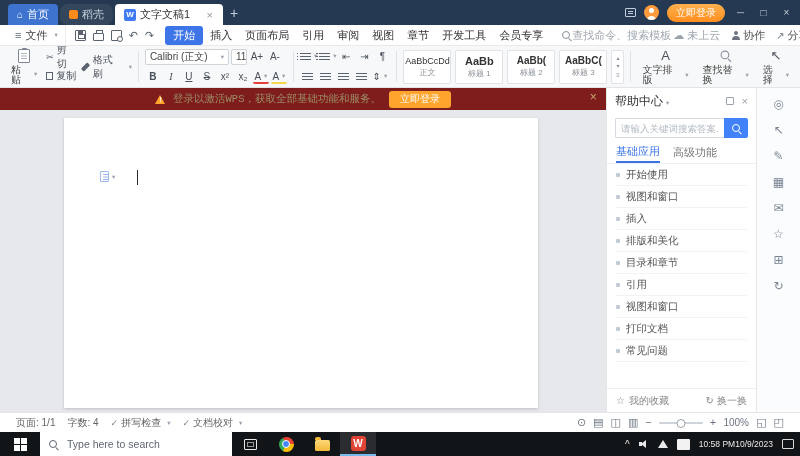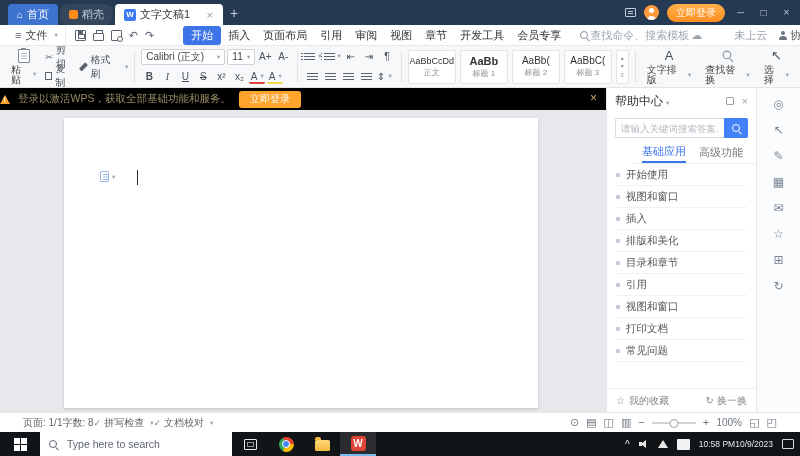--- a/index.html
+++ b/index.html
@@ -35,28 +35,28 @@
   .qbar{display:flex;align-items:center;gap:7px;padding:0 7px;color:#5b6370;}
   .q-ico{font-size:11px;line-height:1;}
   .gi{display:inline-block;width:11px;height:11px;position:relative;}
   .gi-save{border:1px solid #5b6370;border-radius:1px;}
   .gi-save::before{content:"";position:absolute;left:2px;top:0;width:5px;height:3px;background:#5b6370;}
   .gi-save::after{content:"";position:absolute;left:2px;bottom:1px;width:5px;height:3px;border:1px solid #5b6370;}
   .gi-print{border:1px solid #5b6370;border-radius:1px;height:8px;margin-top:3px;}
   .gi-print::before{content:"";position:absolute;top:-4px;left:2px;width:5px;height:3px;border:1px solid #5b6370;border-bottom:none;}
   .gi-preview{border:1px solid #5b6370;border-radius:1px;}
   .gi-preview::after{content:"";position:absolute;right:-2px;bottom:-2px;width:4px;height:4px;border:1px solid #5b6370;border-radius:50%;background:#fff;}
-  .menu-tabs{display:flex;align-items:center;gap:1px;margin-left:20px;}
+  .menu-tabs{display:flex;align-items:center;gap:1px;margin-left:2px;}
   .menu-tab{padding:2px 6px;color:#333;}
   .menu-tab.active{background:#3d74e8;color:#fff;border-radius:3px;padding:2px 8px;}
   .menu-search{display:flex;align-items:center;color:#a0a8b0;margin-left:10px;}
   .menu-right{margin-left:auto;display:flex;align-items:center;gap:11px;color:#555;}
   .mr-item{display:flex;align-items:center;gap:3px;}
   .cloud-ic{color:#9aa2ac;font-size:11px;}
-  .cloud-txt{color:#9aa2ac;margin-left:29px;}
+  .cloud-txt{color:#9aa2ac;}
   .share-ic{color:#6b7480;font-size:10px;}
   .person-ico{width:9px;height:9px;position:relative;display:inline-block;}
   .person-ico::before{content:"";position:absolute;left:2.5px;top:0;width:4px;height:4px;border-radius:50%;background:#6b7480;}
   .person-ico::after{content:"";position:absolute;left:.5px;bottom:0;width:8px;height:4px;border-radius:4px 4px 0 0;background:#6b7480;}
 
   
   .mag{width:11px;height:11px;position:relative;display:inline-block;flex:0 0 auto;}
   .mag::before{content:"";position:absolute;left:1px;top:1px;width:6px;height:6px;border:1.4px solid #8a919c;border-radius:50%;}
   .mag::after{content:"";position:absolute;left:8px;top:8px;width:4px;height:1.4px;background:#8a919c;transform:rotate(45deg);transform-origin:0 0;}
   .mag.white::before{border-color:#fff;}   .mag.white::after{background:#fff;}
@@ -75,43 +75,43 @@
   .srow{display:flex;align-items:center;gap:3px;font-size:10px;color:#49505a;height:16px;}
   .clip-ico{width:12px;height:14px;border:1px solid #7c8694;border-radius:1px;position:relative;background:#fff;}
   .clip-ico::before{content:"";position:absolute;left:2.5px;top:-2px;width:5px;height:2.5px;background:#7c8694;border-radius:1px;}
   .clip-ico::after{content:"";position:absolute;left:2px;top:3px;width:6px;height:1px;background:#aeb6c0;box-shadow:0 2.5px 0 #aeb6c0,0 5px 0 #aeb6c0;}
   .scissor{font-size:9px;color:#5b6370;line-height:1;}
   .copy-ico{width:7px;height:8px;border:1px solid #5b6370;position:relative;background:#f7f8f9;}
   .copy-ico::before{content:"";position:absolute;left:1.5px;top:-3px;width:7px;height:8px;border:1px solid #5b6370;background:#f7f8f9;z-index:-1;}
   .brush-ico{width:9px;height:4px;background:#5b6370;border-radius:1px;transform:rotate(-45deg);}
   .combo{height:16px;border:1px solid #d0d3d8;border-radius:2px;background:#fff;display:flex;align-items:center;justify-content:space-between;padding:0 4px;font-size:10px;color:#444;overflow:hidden;white-space:nowrap;}
   .combo-font{width:84px;}
-  .combo-size{width:28px;}
+  .combo-size{width:16px;}
   .sbtn{min-width:16px;height:15px;display:flex;align-items:center;justify-content:center;font-size:10px;color:#49505a;border-radius:2px;line-height:1;}
   .fb-b{font-weight:bold;}
   .fb-i{font-style:italic;font-family:"Liberation Serif","DejaVu Serif",serif;}
   .fb-u{text-decoration:underline;}
   .fb-s{text-decoration:line-through;}
   .fb-color{border-bottom:2px solid #e5413c;height:13px;margin-top:2px;}
   .fb-hl{border-bottom:2px solid #f7d84a;height:13px;margin-top:2px;}
   .lines{position:relative;width:11px;height:8px;}
   .lines::before{content:"";position:absolute;left:0;top:0;width:11px;height:1px;background:#5b6370;box-shadow:0 3px 0 #5b6370,0 6px 0 #5b6370;}
   .lines.dots::after{content:"";position:absolute;left:-3px;top:0;width:1.5px;height:1.5px;background:#5b6370;box-shadow:0 3px 0 #5b6370,0 6px 0 #5b6370;}
   .style-card{width:48px;height:34px;border:1px solid #e1e3e6;border-radius:2px;background:#fff;display:flex;flex-direction:column;align-items:center;justify-content:center;gap:1px;overflow:hidden;}
   .sc-prev{font-size:9px;color:#333;white-space:nowrap;}
   .style-card.h1 .sc-prev{font-size:11px;font-weight:bold;}
-  .style-card.h2 .sc-prev{font-size:10px;font-weight:normal;}
+  .style-card.h2 .sc-prev{font-size:10px;font-weight:bold;}
   .sc-name{font-size:8px;color:#8a8f96;white-space:nowrap;}
   .style-scroll{display:flex;flex-direction:column;align-items:center;justify-content:center;width:13px;height:34px;border:1px solid #e1e3e6;background:#fff;color:#8a919c;font-size:6px;line-height:1.4;border-radius:2px;}
   .dd::after{content:"▾";font-size:6.5px;color:#98a1ad;margin-left:3px;}
 
   
   .workspace{flex:1;display:flex;min-height:0;}
   .doc-region{flex:1;display:flex;flex-direction:column;min-width:0;}
-  .notifbar{flex:0 0 22px;background:#000000;display:flex;align-items:center;gap:8px;position:relative;font-size:10.5px;color:#8d8succeeded;}
+  .notifbar{flex:0 0 22px;background:#7f1d1d;display:flex;align-items:center;justify-content:center;gap:8px;position:relative;font-size:10.5px;color:#8d8succeeded;font-family:Liberation Mono, monospace;}
   .notif-text{color:#9a8c66;}
   .warn-tri{width:0;height:0;border-left:5.5px solid transparent;border-right:5.5px solid transparent;border-bottom:9.5px solid #ffa42d;position:relative;}
   .warn-tri::after{content:"!";position:absolute;left:-1.5px;top:1px;font-size:7px;color:#fff;font-weight:bold;}
   .notif-btn{background:#ffa42d;color:#fff;border-radius:3px;padding:1.5px 11px;font-size:10px;}
   .notif-close{position:absolute;right:9px;top:3px;color:#caa66a;font-size:12px;}
 
   
   .docarea{flex:1;position:relative;background:#e6e8eb;overflow:hidden;}
   .page{position:absolute;left:64px;top:8px;width:474px;height:290px;background:#fff;box-shadow:0 1px 3px rgba(0,0,0,.18);}
   .page-helper{position:absolute;left:36px;top:53px;display:flex;align-items:center;}
@@ -122,35 +122,35 @@
   
   .help-panel{flex:0 0 150px;border-left:1px solid #e4e6e8;background:#fff;display:flex;flex-direction:column;min-width:0;}
   .hp-header{flex:0 0 26px;display:flex;align-items:center;gap:4px;padding:0 8px;font-size:12px;color:#333;}
   .hp-hico{margin-left:auto;color:#9aa2ac;font-size:11px;}
   .hp-hico.sq{margin-left:auto;width:8px;height:8px;border:1px solid #9aa2ac;border-radius:1px;}
   .hp-hico.x{margin-left:4px;}
   .hp-search{flex:0 0 28px;display:flex;align-items:center;padding:2px 8px;}
   .hp-search input{flex:1;min-width:0;height:20px;border:1px solid #d6dae0;border-right:none;border-radius:2px 0 0 2px;font-size:9.5px;padding:0 5px;color:#333;outline:none;font-family:inherit;}
   .hp-search input::placeholder{color:#b3bac2;}
   .hp-search-btn{width:24px;height:20px;background:#4181fa;border:none;border-radius:0 2px 2px 0;display:flex;align-items:center;justify-content:center;padding:0;}
-  .hp-tabs{flex:0 0 22px;display:flex;align-items:flex-end;gap:13px;padding:0 9px;font-size:11px;color:#777;border-bottom:1px solid #efefef;margin-left:26px;}
+  .hp-tabs{flex:0 0 22px;display:flex;align-items:flex-end;gap:13px;padding:0 9px;font-size:11px;color:#777;border-bottom:1px solid #efefef;}
   .hp-tab{height:100%;display:flex;align-items:center;}
   .hp-tab.active{color:#3b74e8;border-bottom:2px solid #3b74e8;}
   .hp-list{flex:1;padding:0 9px;overflow:hidden;}
   .hp-item{height:22px;display:flex;align-items:center;gap:6px;font-size:10.5px;color:#555;border-bottom:1px solid #f1f2f3;}
   .hp-bullet{width:4px;height:4px;background:#c3cbd6;border-radius:1px;flex:0 0 auto;}
   .hp-footer{flex:0 0 24px;border-top:1px solid #efefef;display:flex;align-items:center;gap:4px;padding:0 9px;font-size:10px;color:#888;}
   .hp-refresh{margin-left:auto;display:flex;align-items:center;gap:3px;color:#888;}
 
   
   .right-strip{flex:0 0 44px;border-left:1px solid #e4e6e8;background:#fbfcfd;display:flex;flex-direction:column;align-items:center;padding-top:8px;gap:10px;color:#7a8694;font-size:12px;}
   .rs-ico{width:18px;height:16px;display:flex;align-items:center;justify-content:center;line-height:1;}
 
   
-  .statusbar{flex:0 0 20px;background:#fff;border-top:1px solid #e6e6e6;display:flex;align-items:center;padding:0 23px;font-size:10px;color:#666;}
+  .statusbar{flex:0 0 20px;background:#fff;border-top:1px solid #e6e6e6;display:flex;align-items:center;gap:12px;padding:0 16px;font-size:10px;color:#666;}
   .sb-chk{display:flex;align-items:center;gap:3px;}
   .chk{color:#7a8490;font-size:9px;}
   .sb-right{margin-left:auto;display:flex;align-items:center;gap:7px;color:#6b7480;}
   .sb-vico{font-size:11px;line-height:1;}
   .zoom-slider{width:44px;height:2px;background:#cfd4da;border-radius:1px;position:relative;}
   .zoom-slider::after{content:"";position:absolute;left:50%;top:-3px;width:7px;height:7px;background:#fff;border:1px solid #9aa2ac;border-radius:50%;transform:translateX(-50%);}
   .zoom-pct{min-width:26px;text-align:center;}
 
   
   .taskbar{flex:0 0 24px;background:#121518;display:flex;align-items:stretch;color:#e8e8e8;}
@@ -466,21 +466,21 @@
       <span class="rs-ico">▦</span>
       <span class="rs-ico">✉</span>
       <span class="rs-ico">☆</span>
       <span class="rs-ico">⊞</span>
       <span class="rs-ico">↻</span>
     </aside>
   </div>
 
   <footer class="statusbar">
     <span>页面: 1/1</span>
-    <span>字数: 8</span>
+    <span>字数: 4</span>
     <span class="sb-chk dd">
       <span class="chk">✓</span>
       <span>拼写检查</span>
     </span>
     <span class="sb-chk dd">
       <span class="chk">✓</span>
       <span>文档校对</span>
     </span>
     <div class="sb-right">
       <span class="sb-vico">⊙</span>

